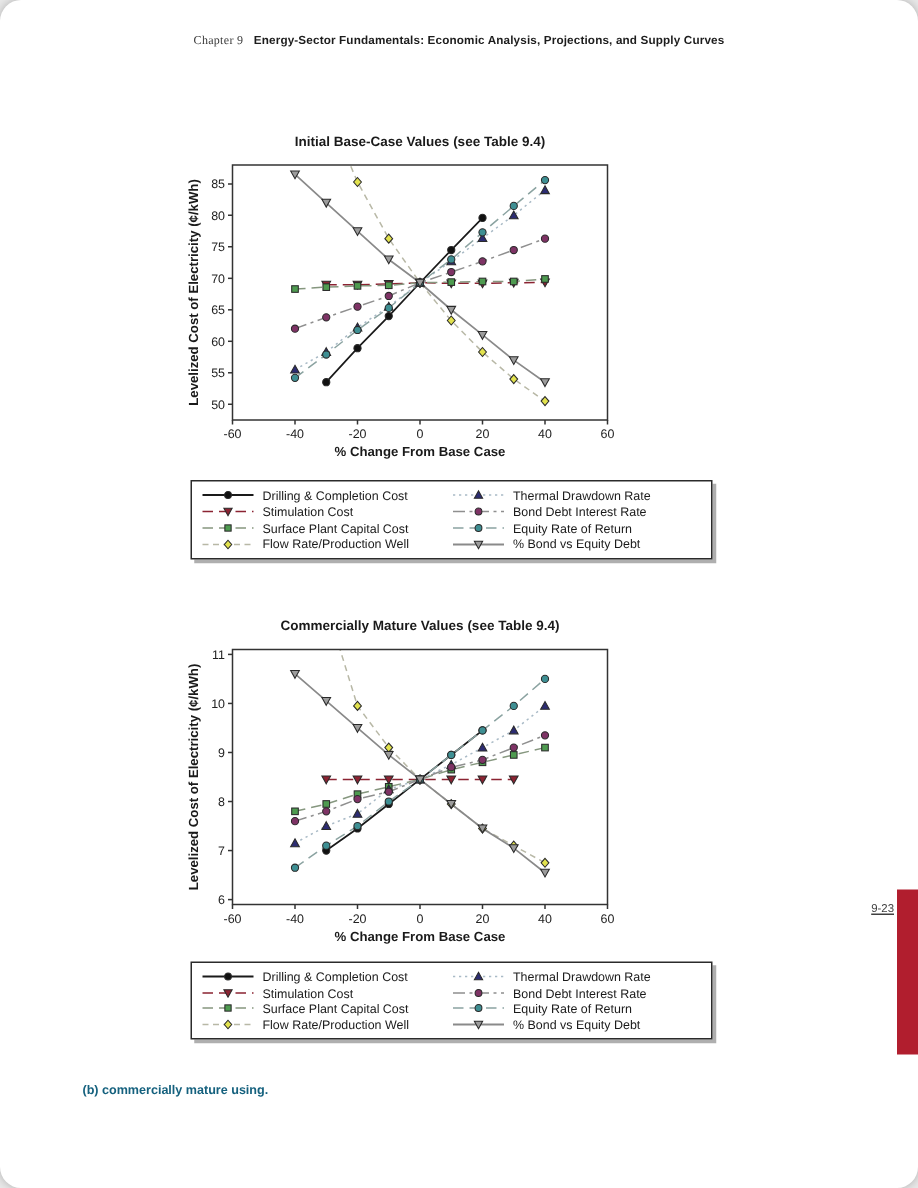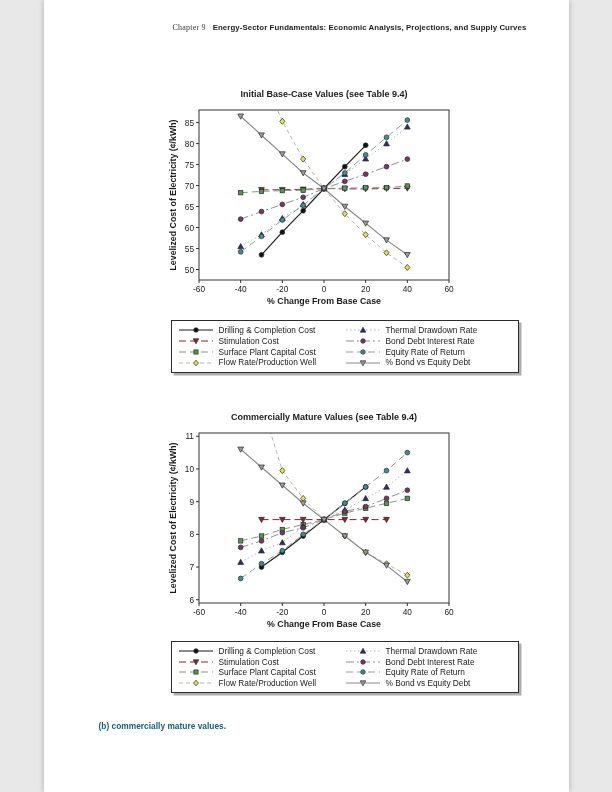--- a/index.html
+++ b/index.html
@@ -1,19 +1,19 @@
 <!DOCTYPE html>
 <html><head>
 <meta charset="utf-8">
 <style>
   html,body{margin:0;padding:0;background:#e8e8e8;}
   .page{
-    position:relative;width:525px;height:792px;background:#ffffff;
+    position:relative;width:612px;height:792px;background:#ffffff;
     font-family:"Liberation Sans",sans-serif;overflow:hidden;
-    margin:0 auto;box-shadow:0 0 6px rgba(0,0,0,.25);
+    margin:0 auto;box-shadow:0 0 6px rgba(0,0,0,.25);border-radius:14px;
   }
   .header{position:absolute;top:16px;left:0;width:612px;text-align:center;white-space:nowrap;}
   .header .chapter{font-family:"Liberation Serif",serif;font-size:8px;color:#3a3a3a;letter-spacing:.2px;}
   .header .htitle{font-size:7.8px;font-weight:bold;color:#1d1d1d;margin-left:7px;letter-spacing:.1px;}
   .chart-svg{position:absolute;left:123px;overflow:visible;}
   #chart-0{top:84px;}
   #chart-1{top:407px;}
   .legend{
     position:absolute;left:127px;width:348px;
     border:1px solid #2b2b2b;background:#fff;
@@ -389,19 +389,19 @@
       <div class="legend-item">
         <svg width="36" height="10">
           <line x1="1" y1="5" x2="35" y2="5" stroke="#8a8a8a" stroke-width="1.2"></line>
           <path d="M18,7.755 L20.755,2.8150000000000004 L15.245000000000001,2.8150000000000004 Z" fill="#9C9C9C" stroke="#2a2a2a" stroke-width="0.7"></path>
         </svg>
         <span class="legend-label">% Bond vs Equity Debt</span>
       </div>
     </div>
 
   <div class="caption" style="color: rgb(21, 97, 126);">
-    <div>(b) commercially mature values.</div>
+    <div>(b) commercially mature using.</div>
   </div>
 
   <div class="pagenum">9-23</div>
   <div class="redbar" style="background: rgb(177, 30, 46);"></div>
 
 </div>
 
 </body></html>

